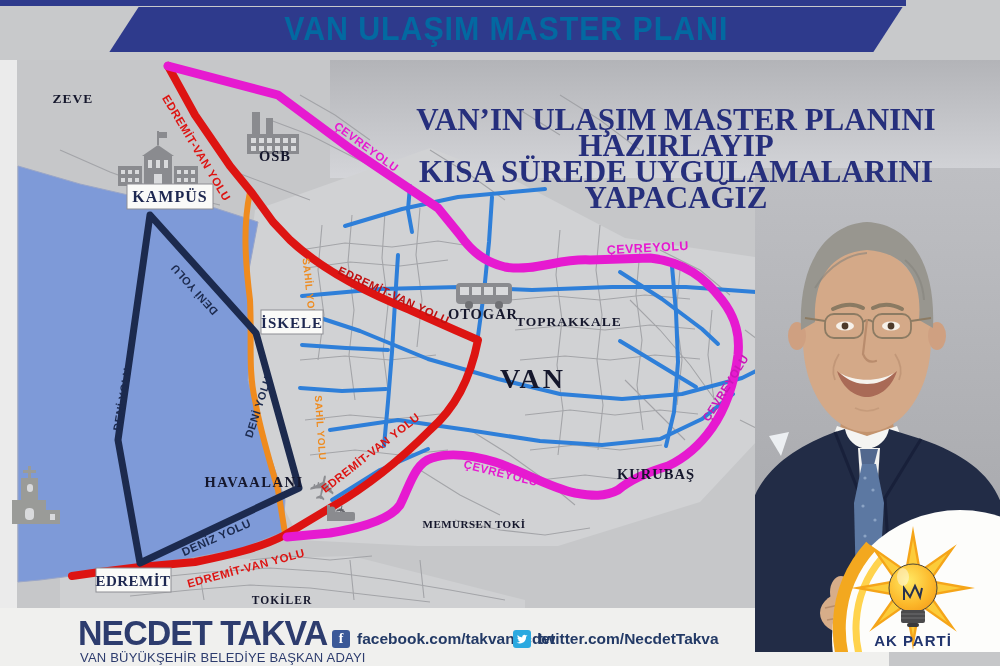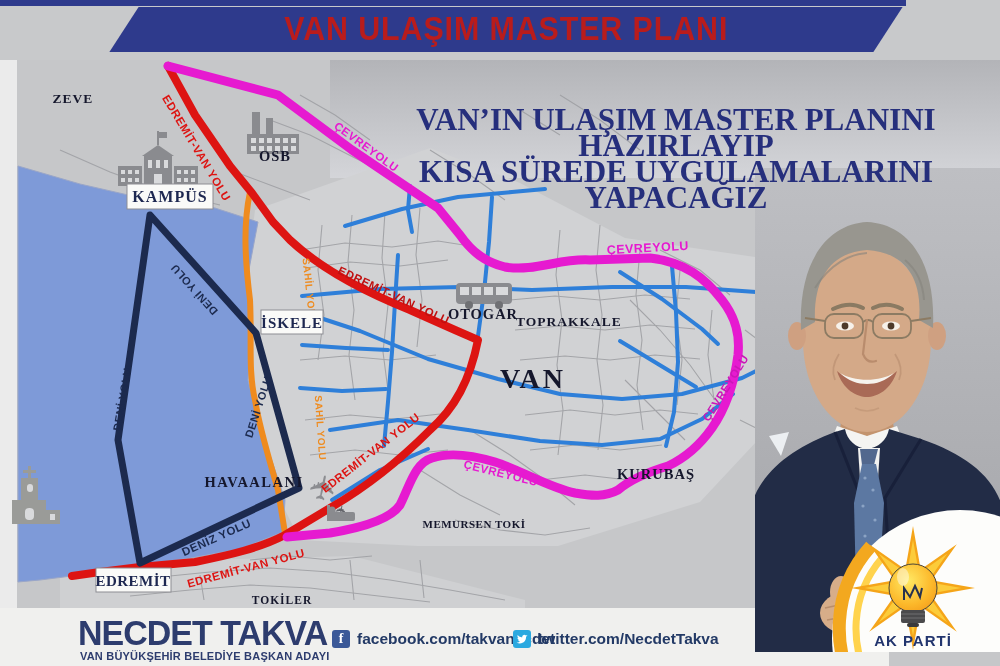--- a/index.html
+++ b/index.html
@@ -4,37 +4,37 @@
 <style>
   html,body{margin:0;padding:0;background:#888;}
   .poster{position:relative;width:1000px;height:666px;overflow:hidden;
           background:#c6c7c9;font-family:"Liberation Sans",sans-serif;}
   
   .top-strip{position:absolute;left:0;top:0;width:906px;height:6px;background:#2e3a8c;z-index:40;}
   .banner-wrap{position:absolute;left:0;top:0;width:1000px;height:60px;background:#c8c9cb;z-index:39;}
   .banner-shape{position:absolute;left:124px;top:7px;width:764px;height:45px;
                 background:#2e3a8c;transform:skewX(-33deg);z-index:40;}
   .banner-text{position:absolute;left:106px;top:10px;width:800px;text-align:center;z-index:41;
-               color:#b91c1c;font-size:33px;font-weight:bold;letter-spacing:1px;}
+               color:#0369a1;font-size:33px;font-weight:bold;letter-spacing:1px;}
   .banner-text span{display:inline-block;transform:scaleX(.92);}
   
   .slogan{position:absolute;left:380px;top:106px;width:592px;text-align:center;z-index:30;
           font-family:"Liberation Serif",serif;font-weight:bold;color:#262f7c;
           font-size:32px;line-height:26px;}
   .slogan div{transform:scaleX(.97);}
   
   .map-svg{position:absolute;left:0;top:0;z-index:1;}
   
   .photo{position:absolute;left:755px;top:168px;width:245px;height:484px;z-index:20;
          background:linear-gradient(#bebfc3,#a2a3a7);text-align:center;}
   
   .footer{position:absolute;left:0;top:608px;width:889px;height:58px;background:#f0f0ee;z-index:10;}
   .candidate{position:absolute;left:78px;top:5px;color:#2d3c6e;font-weight:bold;
              font-size:35px;letter-spacing:-1px;transform:scaleX(.97);transform-origin:left;}
-  .cand-title{position:absolute;left:80px;top:42px;color:#2d3c6e;font-weight:bold;font-size:11px;letter-spacing:.2px;}
+  .cand-title{position:absolute;left:80px;top:42px;color:#2d3c6e;font-weight:normal;font-size:13px;letter-spacing:.2px;}
   .social{position:absolute;top:22px;display:flex;align-items:center;gap:7px;
           color:#233a66;font-weight:bold;font-size:15.5px;}
   .social.fb{left:332px;}
   .social.tw{left:513px;}
   .sicon{width:18px;height:18px;border-radius:3px;display:flex;align-items:center;justify-content:center;}
   .sicon.f{background:#3b5998;color:#fff;font-weight:bold;font-size:14px;font-family:"Liberation Serif",serif;}
   .sicon.t{background:#2ba9e0;}
 </style>
 </head>
 <body>

